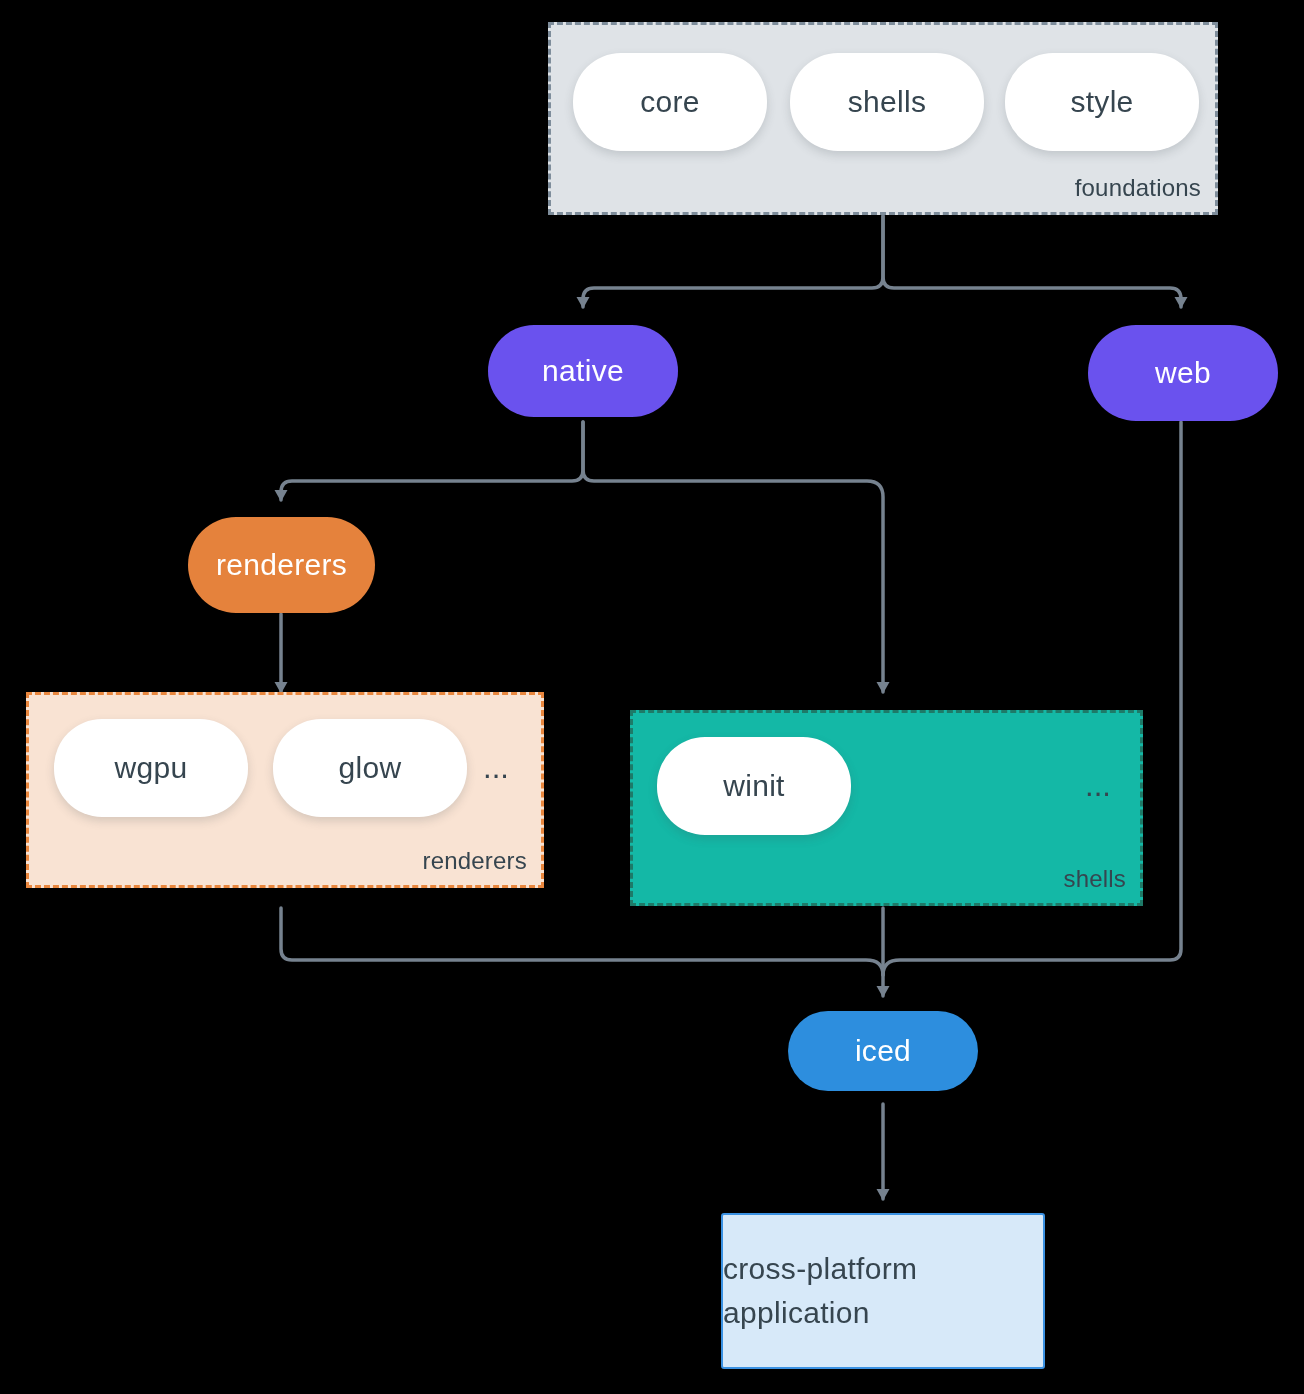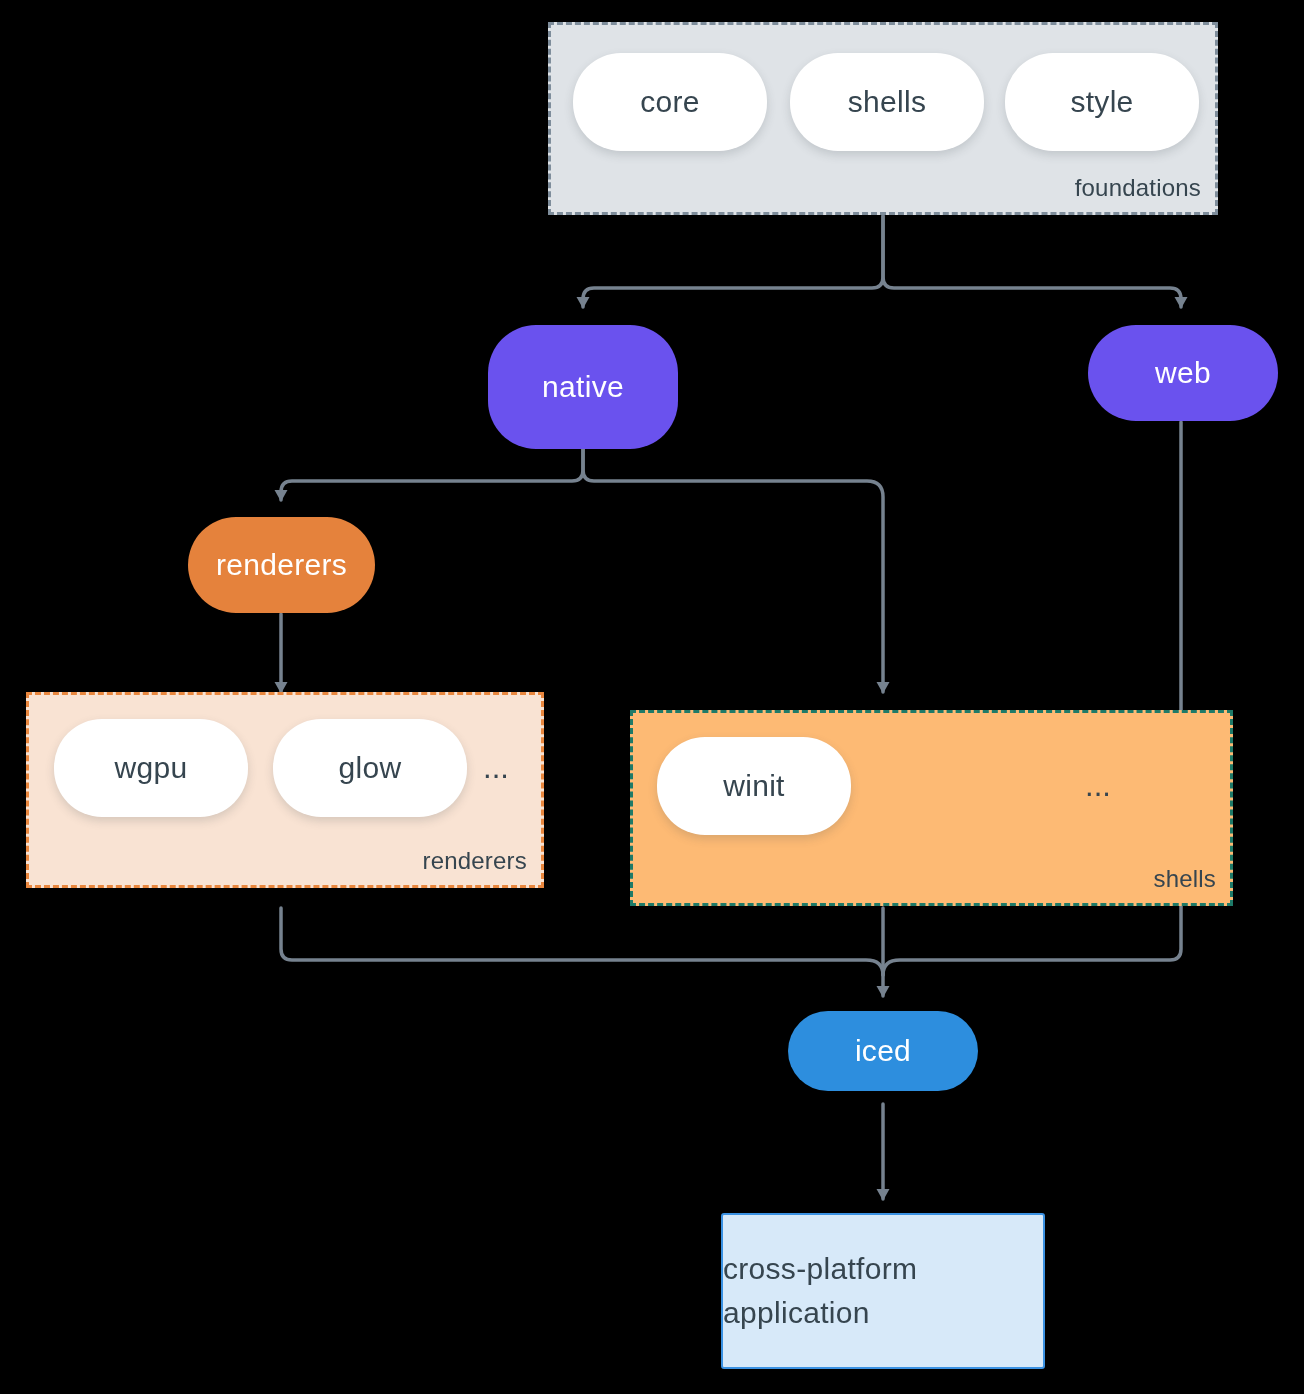--- a/index.html
+++ b/index.html
@@ -41,22 +41,22 @@
     background: #dfe3e7;
     border: 3px dashed #7e8d9b;
     padding-left: 48px;
   }
   .group-renderers {
     left: 26px; top: 692px; width: 518px; height: 196px;
     background: #f9e3d3;
     border: 3px dashed #e9873e;
   }
   .group-shells {
-    left: 630px; top: 710px; width: 603px; height: 196px;
-    background: #fdba74;
+    left: 630px; top: 710px; width: 513px; height: 196px;
+    background: #14b8a6;
     border: 3px dashed #1e7a68;
   }
   
   .pill {
     position: absolute;
     display: flex;
     align-items: center;
     justify-content: center;
     border-radius: 48px;
     font-size: 30px;
@@ -74,21 +74,21 @@
     position: absolute;
     top: 24px;
     height: 98px;
     width: 70px;
     display: flex;
     align-items: center;
     justify-content: center;
     font-size: 31px;
     color: #36454f;
   }
-  .node-native  { left: 488px;  top: 325px;  width: 190px; height: 124px; background: #6a52ee; color: #ffffff; }
+  .node-native  { left: 488px;  top: 325px;  width: 190px; height: 92px; background: #6a52ee; color: #ffffff; }
   .node-web     { left: 1088px; top: 325px;  width: 190px; height: 96px; background: #6a52ee; color: #ffffff; text-align: right; }
   .node-graphics{ left: 188px;  top: 517px;  width: 187px; height: 96px; background: #e5823c; color: #ffffff; }
   .node-iced    { left: 788px;  top: 1011px; width: 190px; height: 80px; background: #2d8ede; color: #ffffff; border-radius: 46px; }
   
   .app-box {
     position: absolute;
     left: 721px; top: 1213px; width: 324px; height: 156px;
     box-sizing: border-box;
     background: #d7e9f9;
     border: 2px solid #3a91e2;

